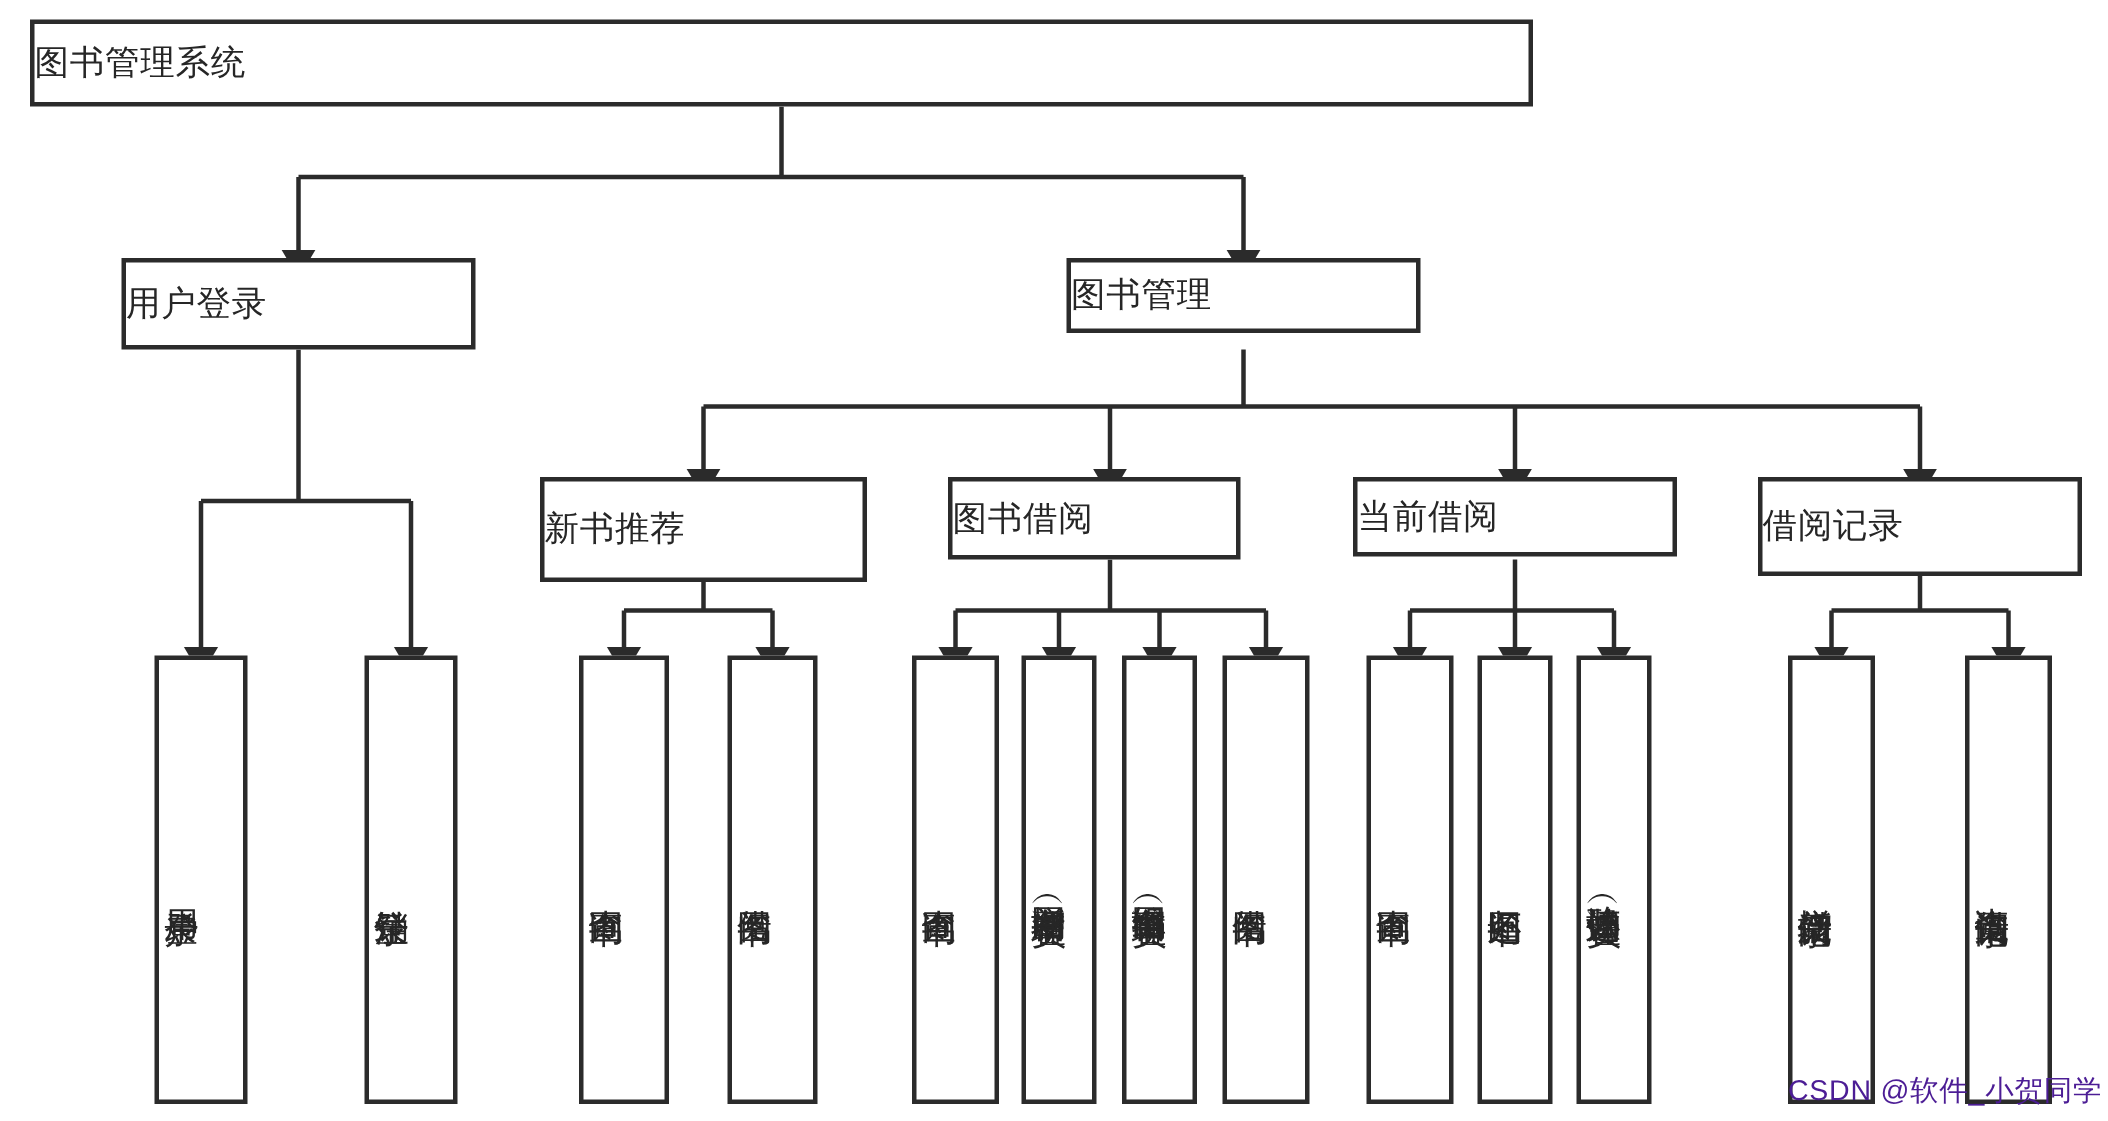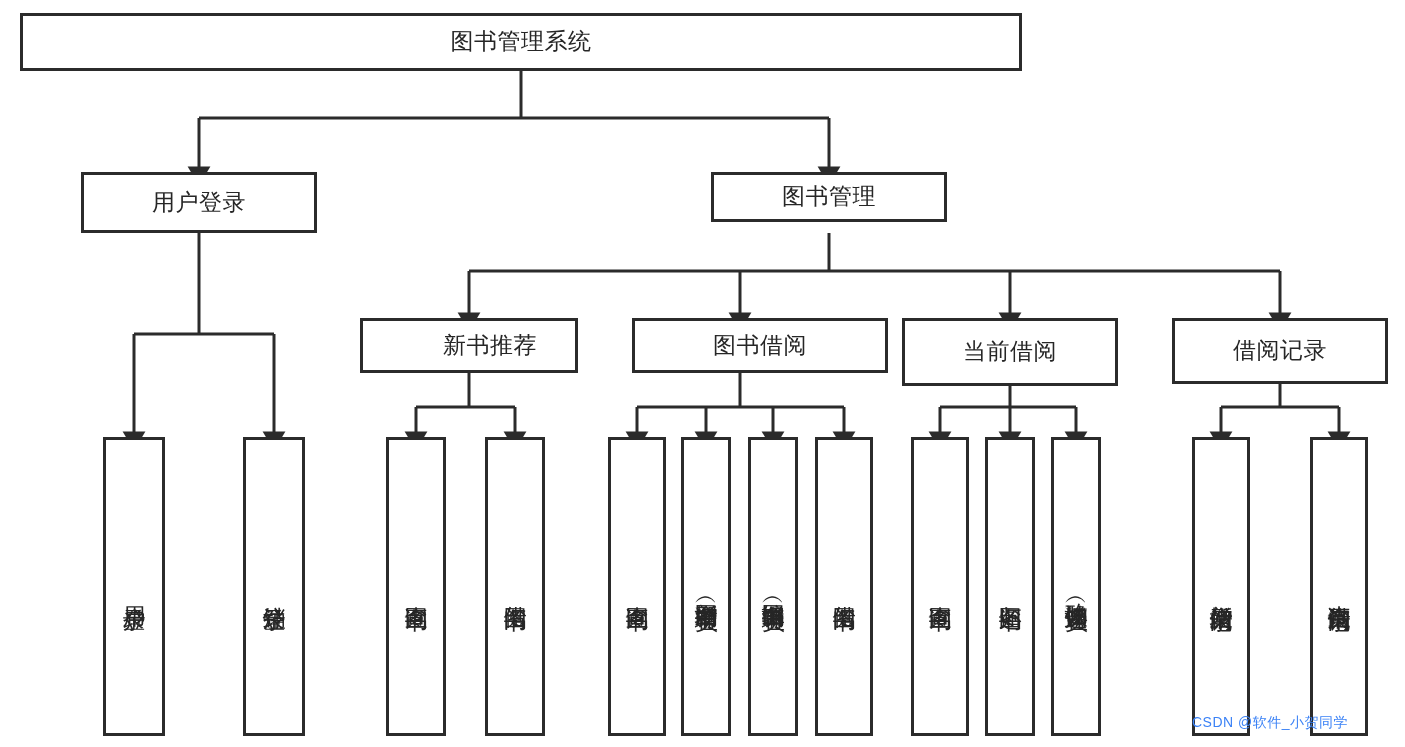--- a/index.html
+++ b/index.html
@@ -26,21 +26,20 @@
     width: 1405px;
     height: 747px;
   }
   .node-box {
     position: absolute;
     box-sizing: border-box;
     background: #ffffff;
     border: 3px solid #2b2b2b;
     display: flex;
     align-items: center;
-    justify-content: center;
     overflow: hidden;
   }
   .node-label-h {
     font-size: 23px;
     color: #262626;
     line-height: 1.2;
     white-space: nowrap;
     letter-spacing: 0.5px;
   }
   .node-label-v {
@@ -50,22 +49,22 @@
     text-orientation: upright;
     line-height: 1.28;
     letter-spacing: 1px;
     white-space: nowrap;
   }
   .leaf-box .node-label-v {
     margin-top: 6px;
   }
   .watermark {
     position: absolute;
-    font-size: 14px;
-    color: #3b82f6;
+    font-size: 19px;
+    color: #4c1d95;
     white-space: nowrap;
     pointer-events: none;
     letter-spacing: 0.5px;
   }
 </style>
 </head>
 <body>
 
 <div id="diagram-root">
 
@@ -116,27 +115,27 @@
     <span class="node-label-h">图书管理系统</span>
   </div>
 
   <div class="node-box level1-box" style="left:81px;top:172px;width:236px;height:61px;">
     <span class="node-label-h">用户登录</span>
   </div>
   <div class="node-box level1-box" style="left:711px;top:172px;width:236px;height:50px;">
     <span class="node-label-h">图书管理</span>
   </div>
 
-  <div class="node-box level2-box" style="left:360px;top:318px;width:218px;height:55px;padding-left:42px;">
+  <div class="node-box level2-box" style="left:360px;top:318px;width:218px;height:70px;">
     <span class="node-label-h">新书推荐</span>
   </div>
-  <div class="node-box level2-box" style="left:632px;top:318px;width:256px;height:55px;font-family:Liberation Serif, serif;">
+  <div class="node-box level2-box" style="left:632px;top:318px;width:195px;height:55px;font-family:Liberation Serif, serif;">
     <span class="node-label-h">图书借阅</span>
   </div>
-  <div class="node-box level2-box" style="left:902px;top:318px;width:216px;height:68px;">
+  <div class="node-box level2-box" style="left:902px;top:318px;width:216px;height:53px;">
     <span class="node-label-h">当前借阅</span>
   </div>
   <div class="node-box level2-box" style="left:1172px;top:318px;width:216px;height:66px;">
     <span class="node-label-h">借阅记录</span>
   </div>
 
   <div class="node-box leaf-box" style="left:103px;top:437px;width:62px;height:299px;">
     <span class="node-label-v">用户登录</span>
   </div>
   <div class="node-box leaf-box" style="left:243px;top:437px;width:62px;height:299px;">

